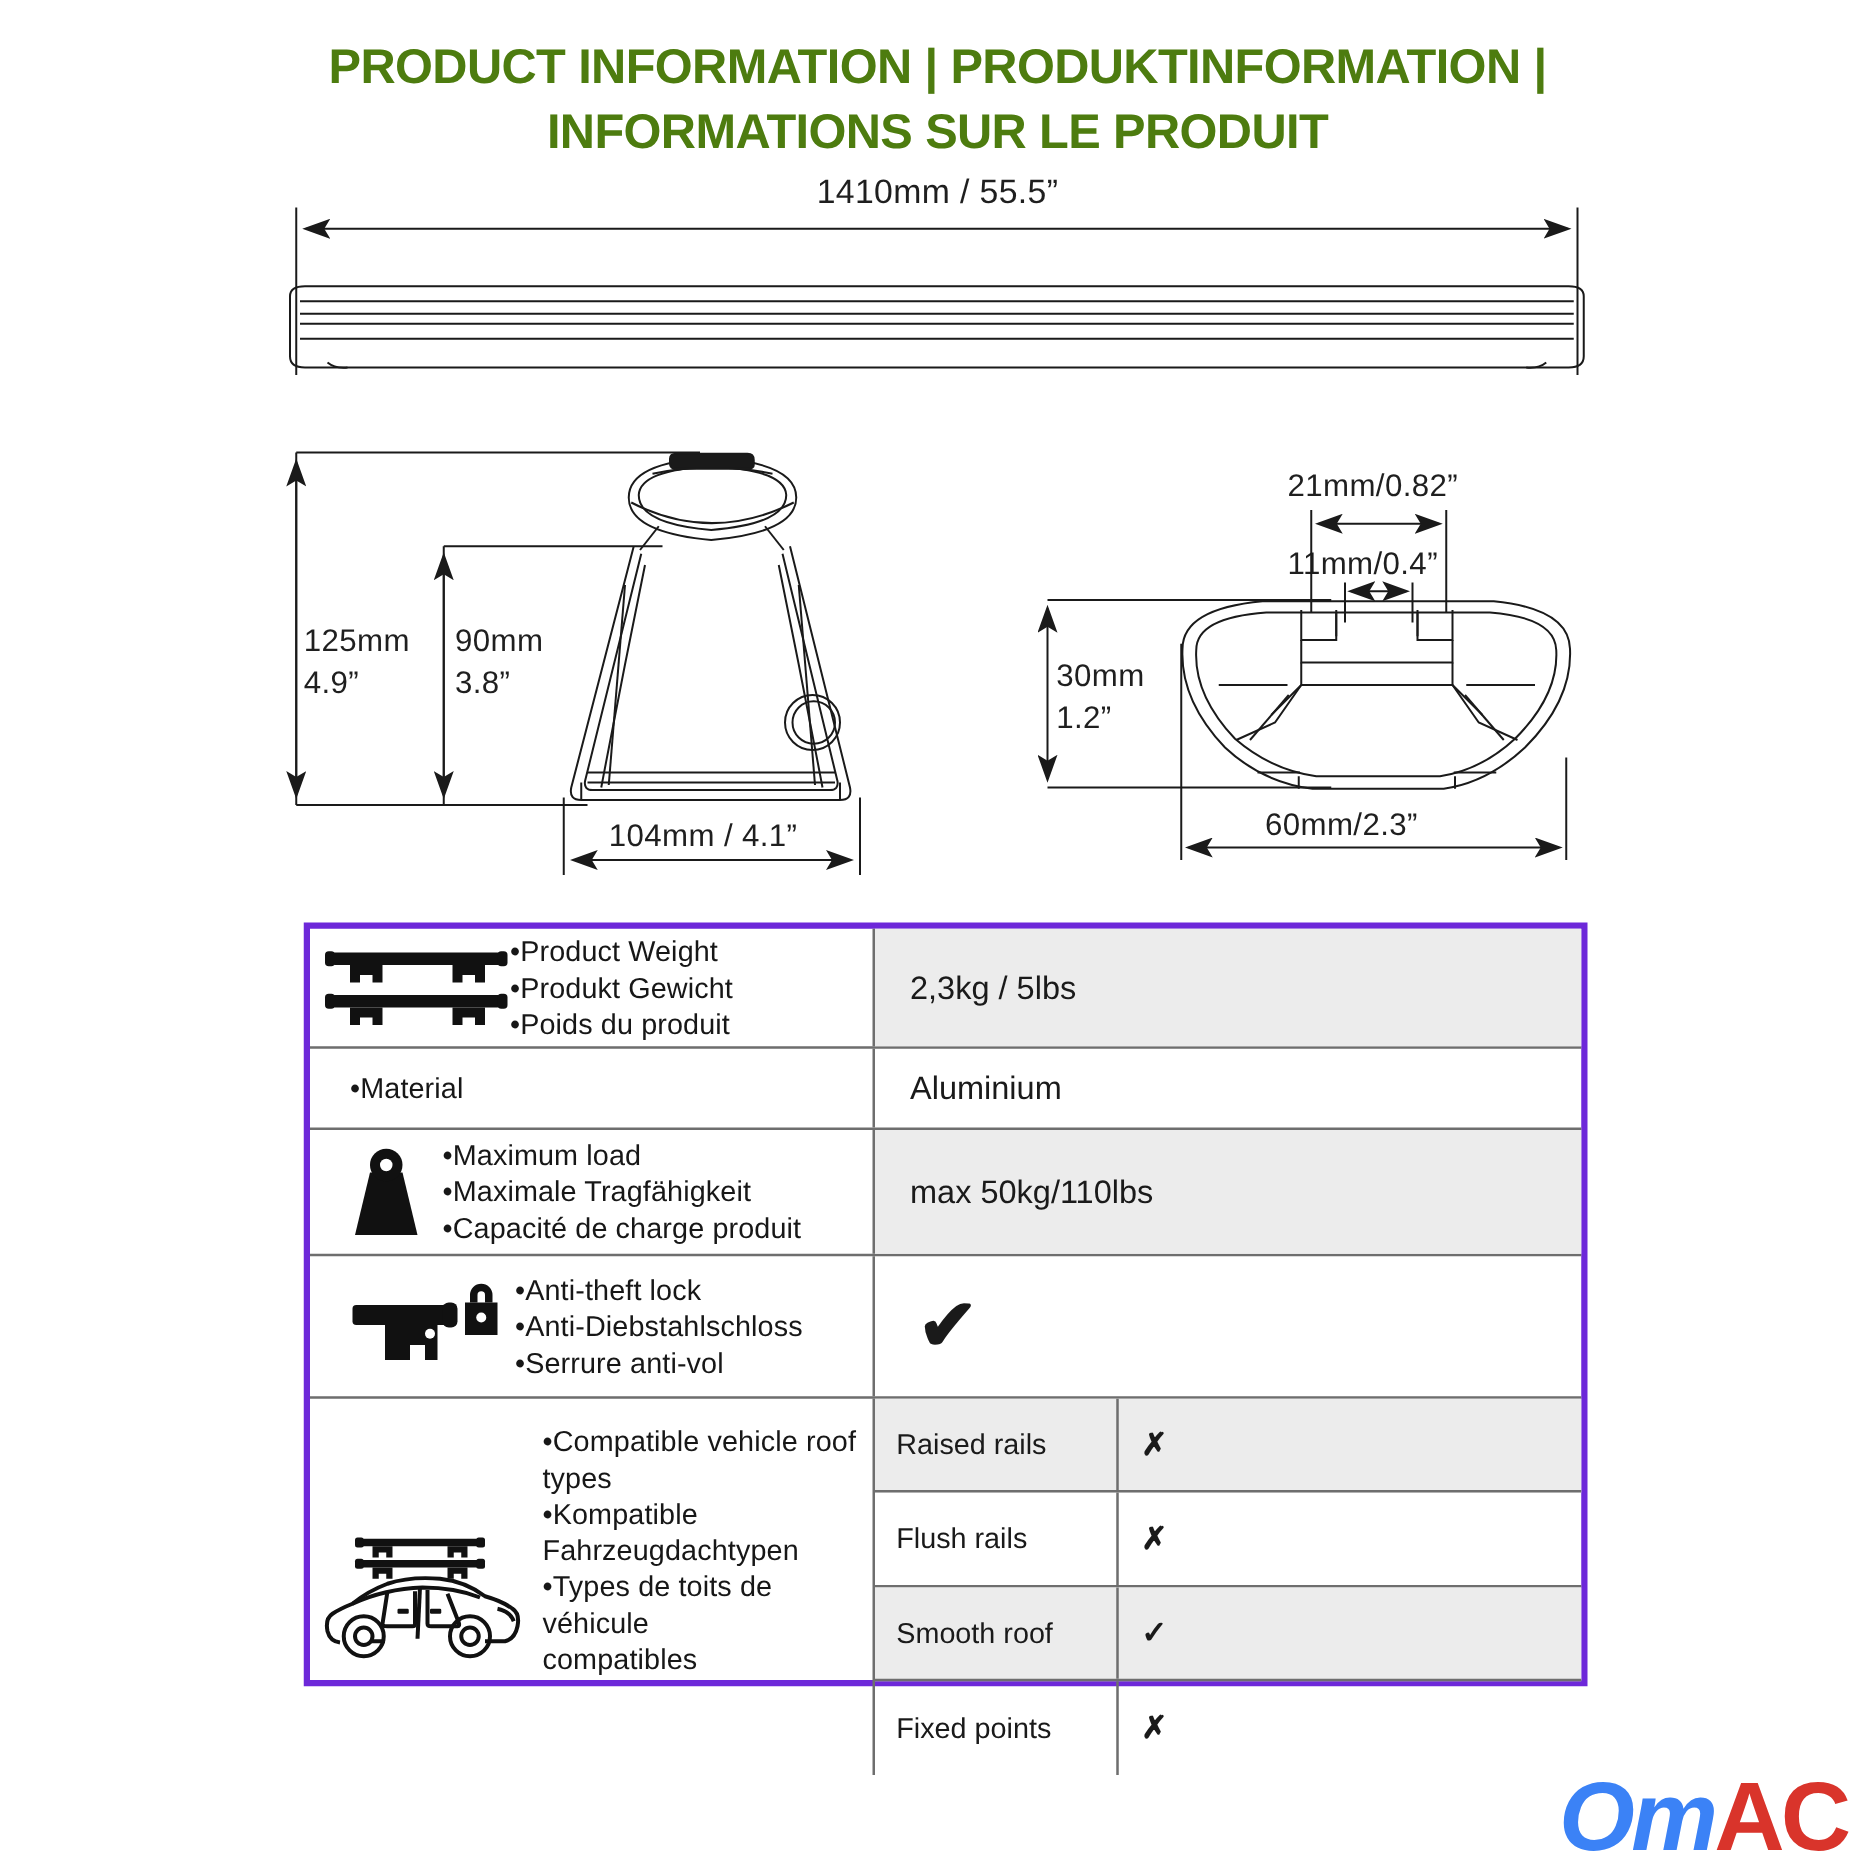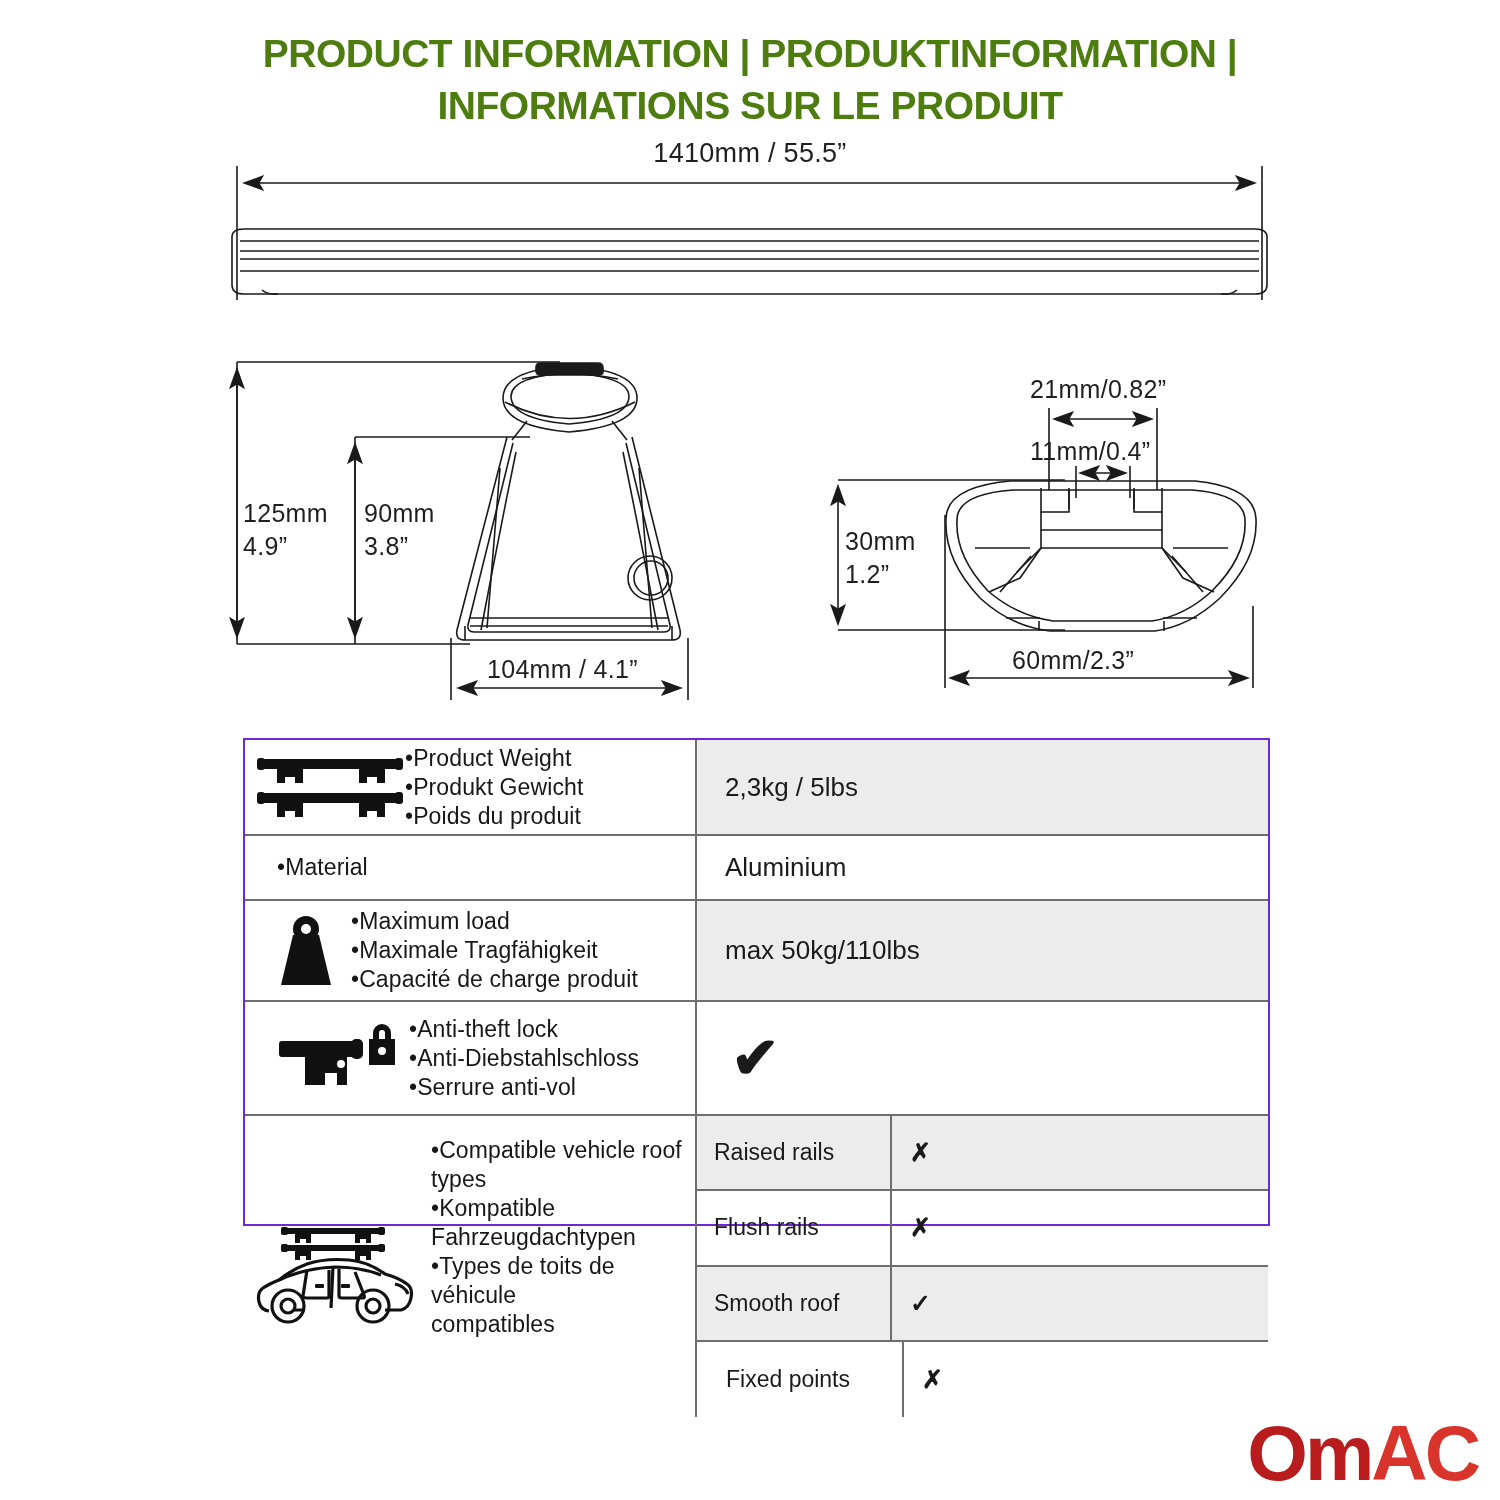--- a/index.html
+++ b/index.html
@@ -45,22 +45,22 @@
   .dim-30 {left:845px;top:525px;line-height:33px;}
   .dim-60 {left:1012px;top:646px;}
 
   svg{display:block;}
   .svg-layer{position:absolute;left:0;top:0;width:1500px;height:1500px;pointer-events:none;}
 
   
   .spec-table{
     position:absolute;
     left:243px;top:738px;
-    width:1027px;height:488px;
-    border:2px solid #6d28d9;
+    width:1027px;height:611px;
+    border:5px solid #6d28d9;
     box-sizing:border-box;
     background:#fff;
   }
   .srow{
     display:flex;
     box-sizing:border-box;
     border-bottom:2px solid #6e6e6e;
     width:100%;
   }
   .srow:last-child{border-bottom:none;}
@@ -111,21 +111,21 @@
     padding-left:10px;
     margin-top:6px;
     font-size:23px;line-height:29px;
   }
   .compat-right{flex:1;display:flex;flex-direction:column;}
   .crow{
     display:flex;height:25%;
     border-bottom:2px solid #6e6e6e;
     box-sizing:border-box;
   }
-  .crow:last-child{border-bottom:none;padding-left:12px;}
+  .crow:last-child{border-bottom:none;}
   .crow .cname{
     width:195px;flex:0 0 195px;
     box-sizing:border-box;
     border-right:2px solid #6e6e6e;
     display:flex;align-items:center;
     padding-left:17px;
     font-size:23px;
   }
   .crow .cval{
     flex:1;display:flex;align-items:center;
@@ -140,21 +140,21 @@
   }
 
   
   .logo{
     position:absolute;right:22px;bottom:8px;
     font-size:78px;font-weight:bold;
     letter-spacing:-3px;
     line-height:1;
     font-family:"Liberation Sans", sans-serif;
   }
-  .logo .blk{color:#b91c1c;}
+  .logo .blk{color:#3b82f6;font-style:italic;}
   .logo .red{color:#d9342b;text-align:center;}
 </style>
 </head>
 <body>
 
 <div class="page">
 
   <div class="title">
     <span>PRODUCT INFORMATION | PRODUKTINFORMATION |</span>
     <span class="l2">INFORMATIONS SUR LE PRODUIT</span>

